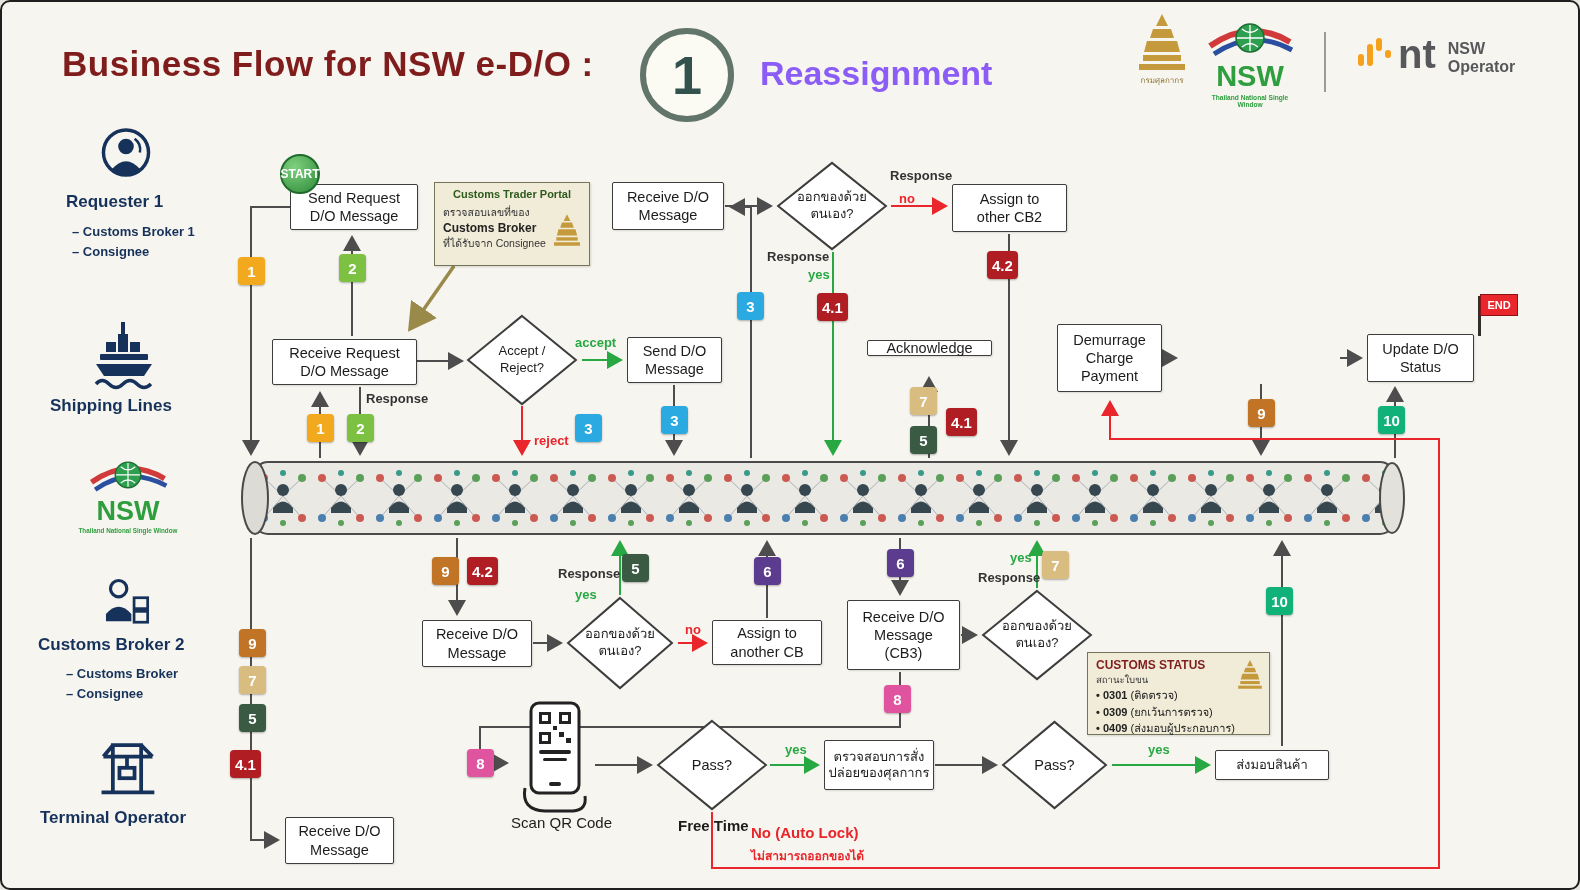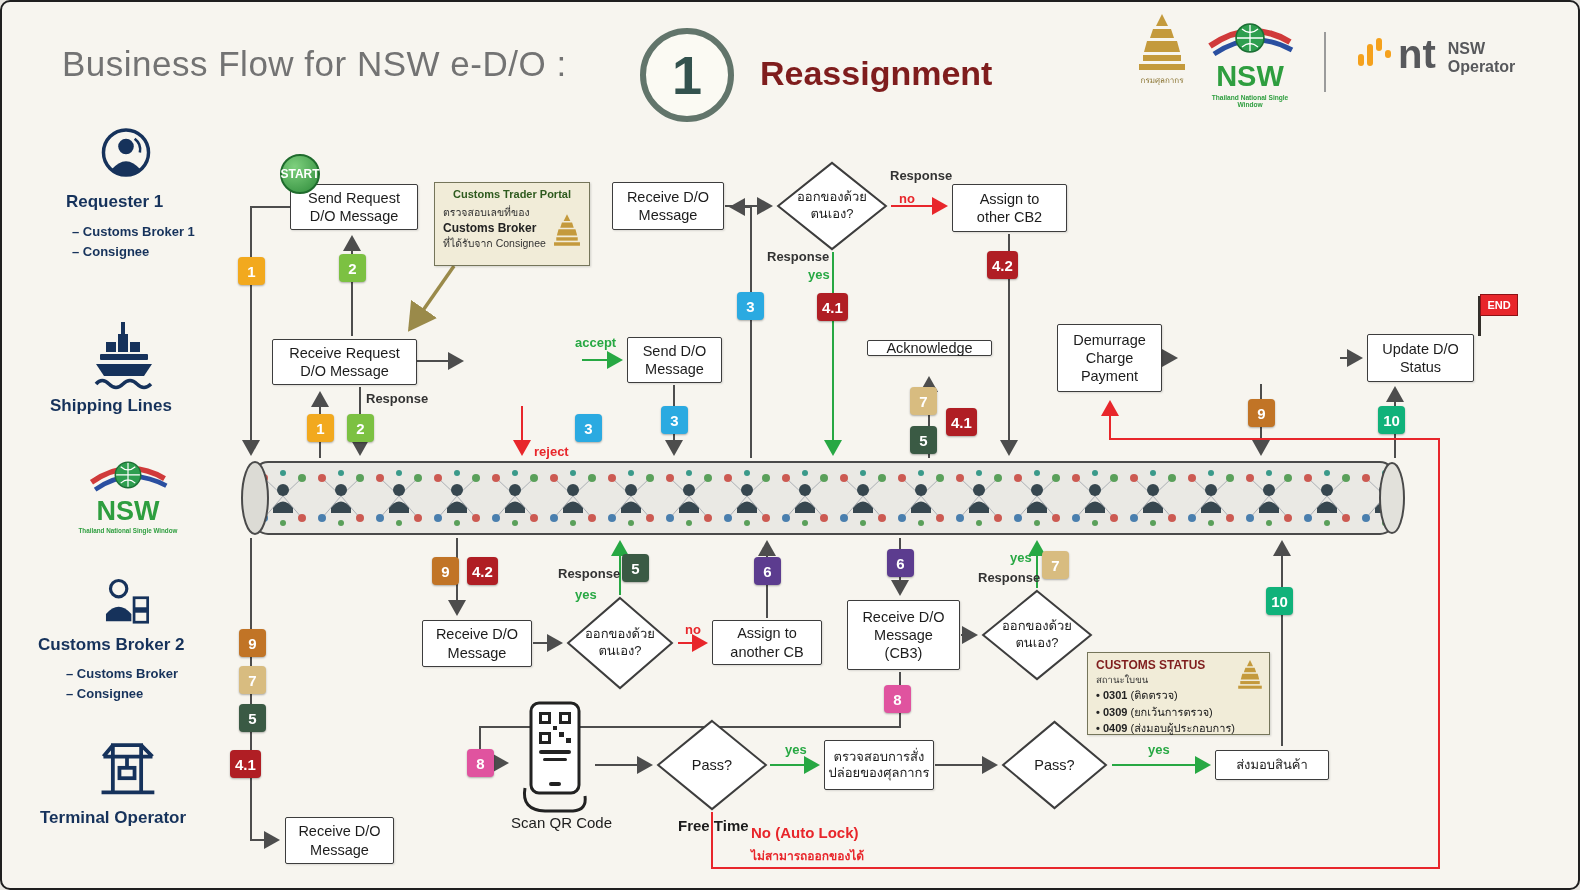--- a/index.html
+++ b/index.html
@@ -17,22 +17,22 @@
          display:flex;align-items:center;justify-content:center;z-index:4;box-shadow:0 1px 2px rgba(0,0,0,.3)}
   .c-yellow{background:#F2A91E}.c-green{background:#7CC142}.c-blue{background:#2BAAE1}.c-darkred{background:#B01E24}
   .c-darkgreen{background:#3A5A44}.c-purple{background:#5C3C8F}.c-tan{background:#D8BC80}.c-pink{background:#E0539F}
   .c-brown{background:#C17426}.c-emerald{background:#10B27A}
   .elabel{position:absolute;z-index:4;font-size:13px;font-weight:700;white-space:nowrap}
   .t-green{color:#27A843}.t-red{color:#E8262B}.t-black{color:#333;font-weight:600}
   .lane-title{position:absolute;color:#16325B;font-weight:800;font-size:17px;z-index:3;white-space:nowrap}
   .lane-items{position:absolute;color:#16325B;font-weight:700;font-size:13px;line-height:1.55;z-index:3}
   .lane-items div::before{content:"–  "}
   .note{position:absolute;background:#f1ecd8;border:1.5px solid #75755a;z-index:3;padding:5px 8px;box-shadow:1px 1px 2px rgba(0,0,0,.15)}
-  #main-title{left:60px;top:42px;font-size:35px;color:#737373;font-weight:400;letter-spacing:.5px;z-index:3}
-  #subtitle{left:758px;top:52px;font-size:34px;color:#7f1d1d;font-weight:600;z-index:3}
+  #main-title{left:60px;top:42px;font-size:35px;color:#7f1d1d;font-weight:700;letter-spacing:.5px;z-index:3}
+  #subtitle{left:758px;top:52px;font-size:34px;color:#8b5cf6;font-weight:600;z-index:3}
   .step-circle{left:638px;top:26px;width:94px;height:94px;border-radius:50%;border:6px solid #62756B;background:#fbfaf3;
                display:flex;align-items:center;justify-content:center;z-index:3}
   .step-circle span{font-size:54px;color:#33524E;font-weight:600}
   .start-badge{left:278px;top:152px;width:40px;height:40px;border-radius:50%;background:radial-gradient(circle at 35% 30%,#7ed07e,#2e8b3a);
                border:2px solid #1f6b2d;color:#fff;font-size:12px;font-weight:700;display:flex;align-items:center;justify-content:center;z-index:5}
   .flag{left:1462px;top:290px;width:56px;height:46px;z-index:4}
   .flag .pole{position:absolute;left:14px;top:4px;width:2.5px;height:40px;background:#33302b}
   .flag .cloth{position:absolute;left:16px;top:2px;width:38px;height:22px;background:#E8262B;border:1px solid #8c1216;
                display:flex;align-items:center;justify-content:center;color:#fff;font-size:11px;font-weight:800}
   .note-title{font-weight:800;font-size:11px;color:#2e5a1e}
@@ -264,20 +264,27 @@
           <path d="M19 17 H37 L40 26 H16 Z"></path>
           <path d="M13 29 H43 L46 40 H10 Z"></path>
           <rect x="9" y="43" width="38" height="6"></rect>
           <path d="M5 52 H51 V58 H5 Z"></path>
         </g>
     </svg>
   </div>
 
   <div class="node" style="left:270px;top:337px;width:145px;height:46px">Receive Request
 D/O Message</div>
+  <div class="diamond" style="left:465px;top:313px;width:110px;height:90px">
+    <svg viewBox="0 0 100 100" preserveAspectRatio="none">
+        <polygon points="50,1 99,50 50,99 1,50"></polygon>
+      </svg>
+    <span>Accept /
+Reject?</span>
+  </div>
   <div class="node" style="left:625px;top:335px;width:95px;height:46px">Send D/O
 Message</div>
   <div class="node" style="left:865px;top:338px;width:125px;height:16px">Acknowledge</div>
   <div class="node" style="left:1055px;top:322px;width:105px;height:68px">Demurrage
 Charge
 Payment</div>
   <div class="node" style="left:1365px;top:332px;width:107px;height:48px">Update D/O
 Status</div>
 
   <div class="abs flag">
@@ -389,21 +396,21 @@
   <div class="badge c-tan" style="left:237px;top:664px">7</div>
   <div class="badge c-darkgreen" style="left:237px;top:702px">5</div>
   <div class="badge c-darkred" style="left:228px;top:748px">4.1</div>
   <div class="badge c-pink" style="left:465px;top:747px">8</div>
 
   <div class="elabel t-black" style="left:888px;top:166px">Response</div>
   <div class="elabel t-red" style="left:897px;top:189px">no</div>
   <div class="elabel t-black" style="left:765px;top:247px">Response</div>
   <div class="elabel t-green" style="left:806px;top:265px">yes</div>
   <div class="elabel t-green" style="left:573px;top:333px">accept</div>
-  <div class="elabel t-red" style="left:532px;top:442px">reject</div>
+  <div class="elabel t-red" style="left:532px;top:431px">reject</div>
   <div class="elabel t-black" style="left:364px;top:389px">Response</div>
   <div class="elabel t-black" style="left:556px;top:564px">Response</div>
   <div class="elabel t-green" style="left:573px;top:585px">yes</div>
   <div class="elabel t-red" style="left:683px;top:620px">no</div>
   <div class="elabel t-green" style="left:1008px;top:548px">yes</div>
   <div class="elabel t-black" style="left:976px;top:568px">Response</div>
   <div class="elabel t-green" style="left:783px;top:740px">yes</div>
   <div class="elabel t-green" style="left:1146px;top:740px">yes</div>
   <div class="elabel" style="left:676px;top:815px;font-size:15px;color:#1c1c1c">Free Time</div>
   <div class="elabel t-red" style="left:749px;top:822px;font-size:15px">No (Auto Lock)</div>

